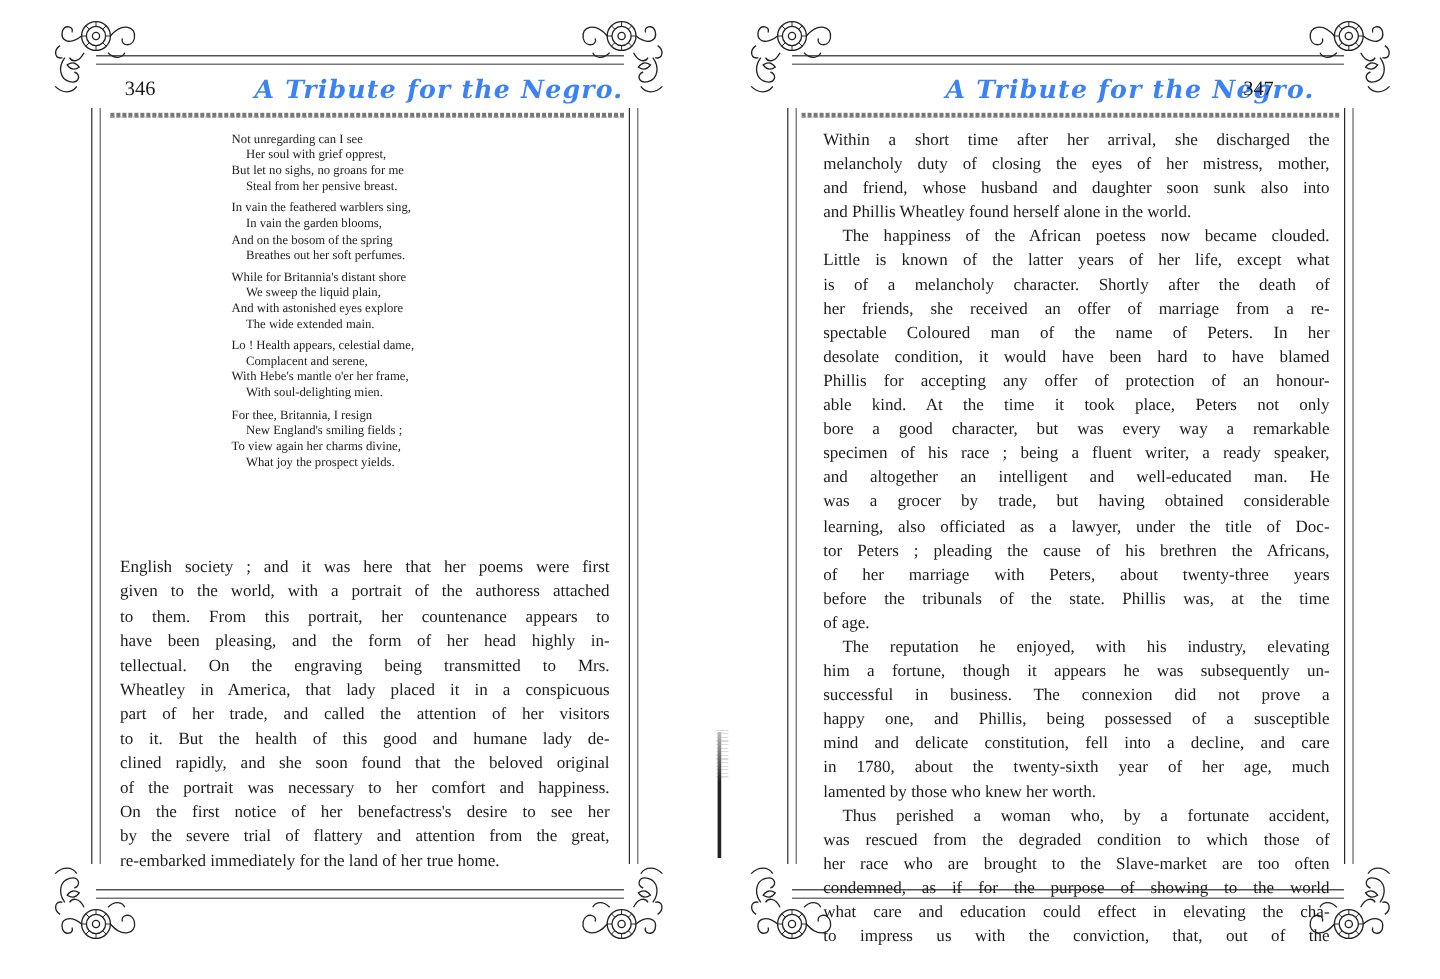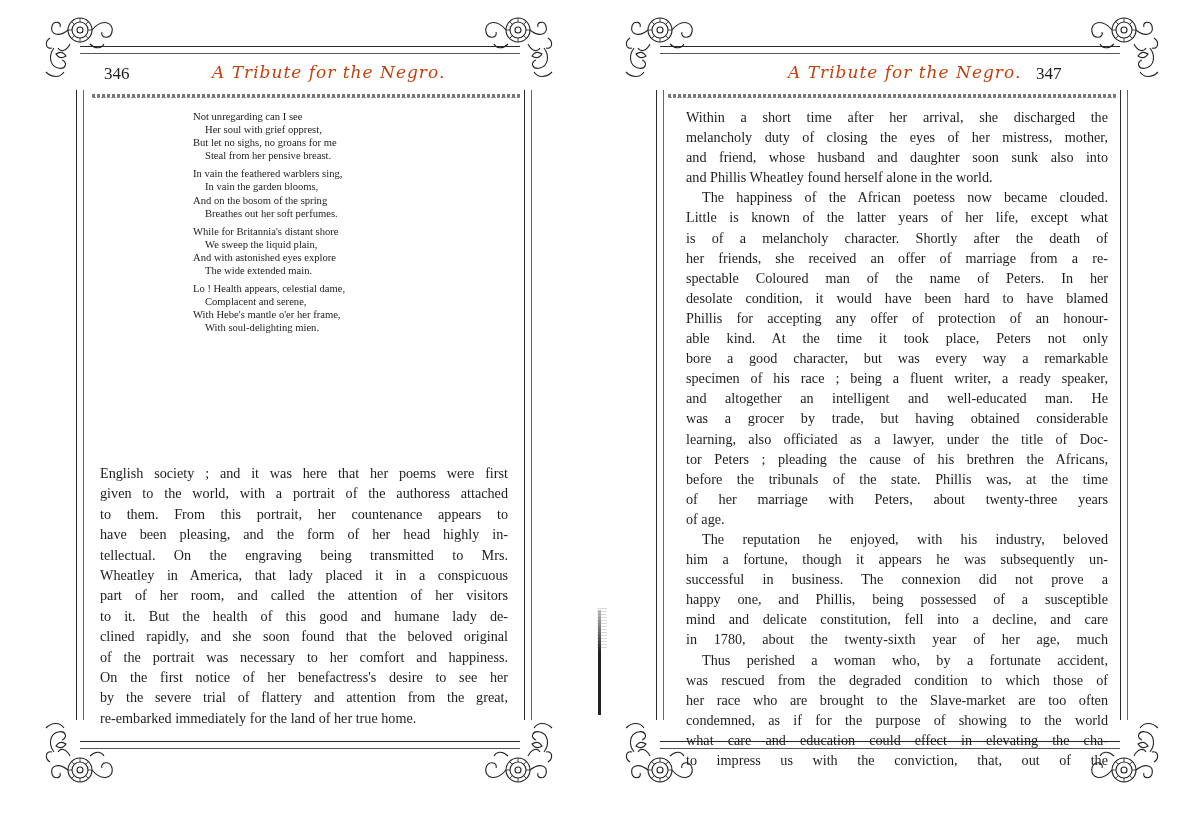--- a/index.html
+++ b/index.html
@@ -21,22 +21,22 @@
 
     .running-head { position: absolute; top: 62px; font-size: 19px; letter-spacing: 0.5px; }
     .page-number { position: absolute; top: 64px; font-size: 17px; font-family: "Liberation Serif", serif; }
     .head-rule {
       position: absolute; top: 94px; height: 3px;
       background-image: repeating-linear-gradient(90deg, #777 0 3px, transparent 3px 5px);
       border-bottom: 1px dotted #999;
     }
 
     .title-text {
-      font-family: "DejaVu Serif", serif; font-style: italic; font-weight: normal;
-      font-size: 17px; letter-spacing: 1px; color: #c2410c;
+      font-family: "DejaVu Serif", serif; font-style: italic; font-weight: bold;
+      font-size: 21px; letter-spacing: 1px; color: #3b82f6;
     }
 
     .poem {
       position: absolute; top: 110px; left: 193px; width: 230px;
       font-family: "Liberation Serif", serif; font-size: 10.6px; line-height: 13.1px; color: #222;
     }
     .stanza { margin-bottom: 5px; }
     .verse { white-space: nowrap; }
     .verse.indent { padding-left: 12px; }
 
@@ -134,30 +134,36 @@
         <div class="verse indent">We sweep the liquid plain,</div>
         <div class="verse">And with astonished eyes explore</div>
         <div class="verse indent">The wide extended main.</div>
       </div>
       <div class="stanza">
         <div class="verse">Lo ! Health appears, celestial dame,</div>
         <div class="verse indent">Complacent and serene,</div>
         <div class="verse">With Hebe's mantle o'er her frame,</div>
         <div class="verse indent">With soul-delighting mien.</div>
       </div>
+      <div class="stanza">
+        <div class="verse">For thee, Britannia, I resign</div>
+        <div class="verse indent">New England's smiling fields ;</div>
+        <div class="verse">To view again her charms divine,</div>
+        <div class="verse indent">What joy the prospect yields.</div>
+      </div>
     </div>
 
   <div class="prose left-body" id="left-prose">
       <span class="line">English society ; and it was here that her poems were first</span>
       <span class="line">given to the world, with a portrait of the authoress attached</span>
       <span class="line">to them.  From this portrait, her countenance appears to</span>
       <span class="line">have been pleasing, and the form of her head highly in-</span>
       <span class="line">tellectual.  On the engraving being transmitted to Mrs.</span>
       <span class="line">Wheatley in America, that lady placed it in a conspicuous</span>
-      <span class="line">part of her room, and called the attention of her visitors</span>
+      <span class="line">part of her trade, and called the attention of her visitors</span>
       <span class="line">to it.  But the health of this good and humane lady de-</span>
       <span class="line">clined rapidly, and she soon found that the beloved original</span>
       <span class="line">of the portrait was necessary to her comfort and happiness.</span>
       <span class="line">On the first notice of her benefactress's desire to see her</span>
       <span class="line">by the severe trial of flattery and attention from the great,</span>
       <span class="line last">re-embarked immediately for the land of her true home.</span>
     </div>
 </div>
 
 <div class="gutter-smudge"></div>
@@ -201,31 +207,32 @@
         <span class="line">spectable Coloured man of the name of Peters.  In her</span>
         <span class="line">desolate condition, it would have been hard to have blamed</span>
         <span class="line">Phillis for accepting any offer of protection of an honour-</span>
         <span class="line">able kind.  At the time it took place, Peters not only</span>
         <span class="line">bore a good character, but was every way a remarkable</span>
         <span class="line">specimen of his race ;  being a fluent writer, a ready speaker,</span>
         <span class="line">and altogether an intelligent and well-educated man.  He</span>
         <span class="line">was a grocer by trade, but having obtained considerable</span>
         <span class="line">learning, also officiated as a lawyer, under the title of Doc-</span>
         <span class="line">tor Peters ;  pleading the cause of his brethren the Africans,</span>
+        <span class="line">of her marriage with Peters, about twenty-three years</span>
         <span class="line">before the tribunals of the state.  Phillis was, at the time</span>
-        <span class="line">of her marriage with Peters, about twenty-three years</span>
         <span class="line last">of age.</span>
       </div>
       <div>
-        <span class="line ind">The reputation he enjoyed, with his industry, beloved</span>
+        <span class="line ind">The reputation he enjoyed, with his industry, elevating</span>
         <span class="line">him a fortune, though it appears he was subsequently un-</span>
         <span class="line">successful in business.  The connexion did not prove a</span>
         <span class="line">happy one, and Phillis, being possessed of a susceptible</span>
         <span class="line">mind and delicate constitution, fell into a decline, and care</span>
         <span class="line">in 1780, about the twenty-sixth year of her age, much</span>
+        <span class="line last">lamented by those who knew her worth.</span>
       </div>
       <div>
         <span class="line ind">Thus perished a woman who, by a fortunate accident,</span>
         <span class="line">was rescued from the degraded condition to which those of</span>
         <span class="line">her race who are brought to the Slave-market are too often</span>
         <span class="line">condemned, as if for the purpose of showing to the world</span>
         <span class="line">what care and education could effect in elevating the cha-</span>
         <span class="line">to impress us with the conviction, that, out of the</span>
       </div>
     </div>

